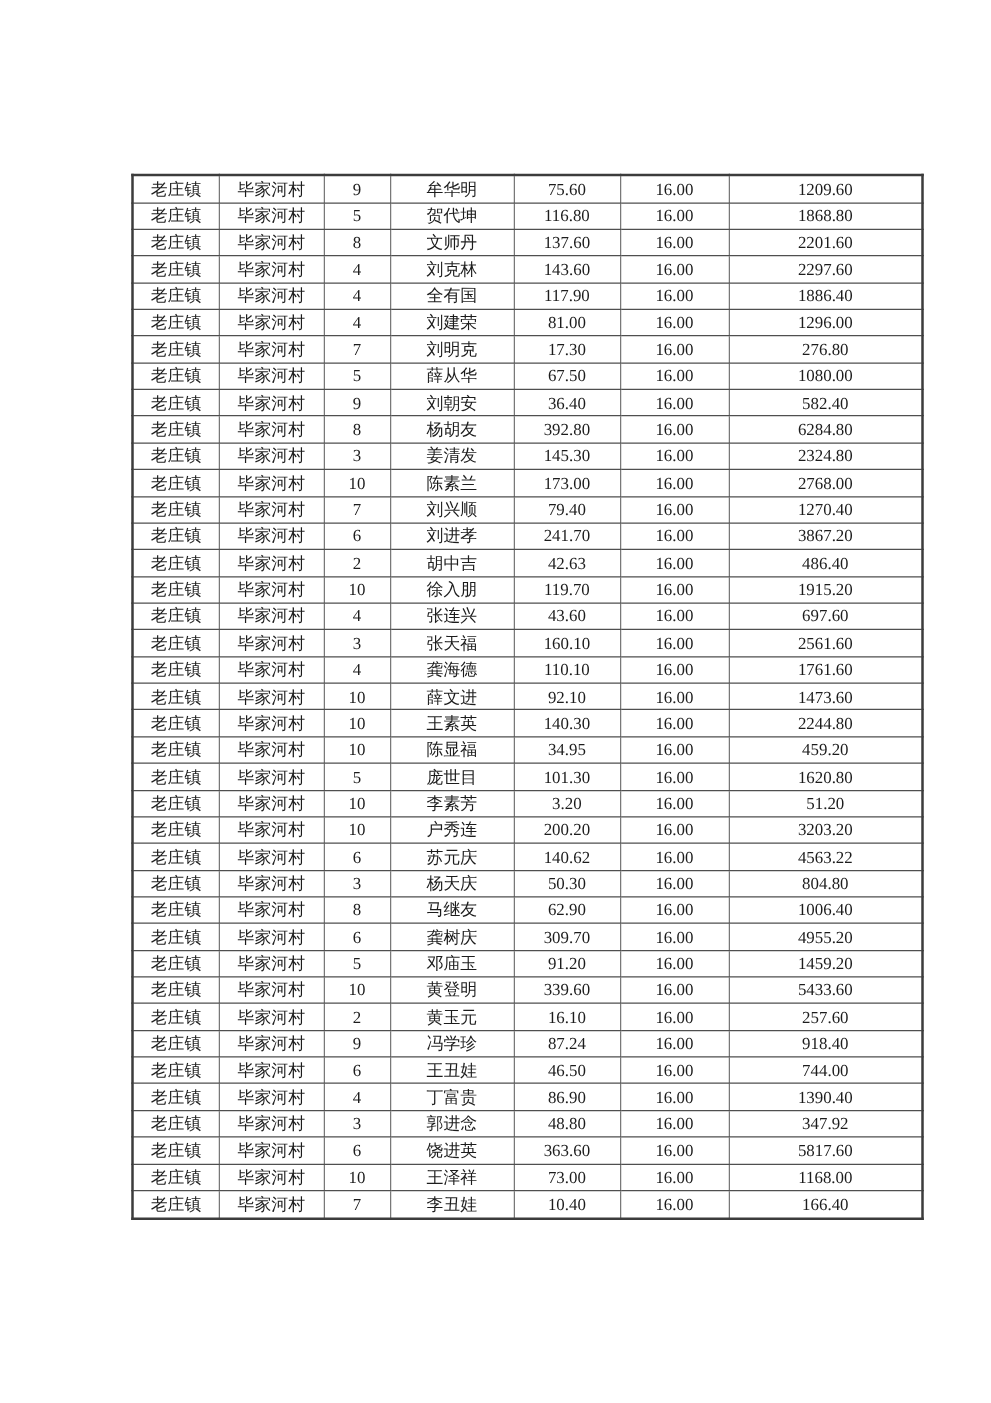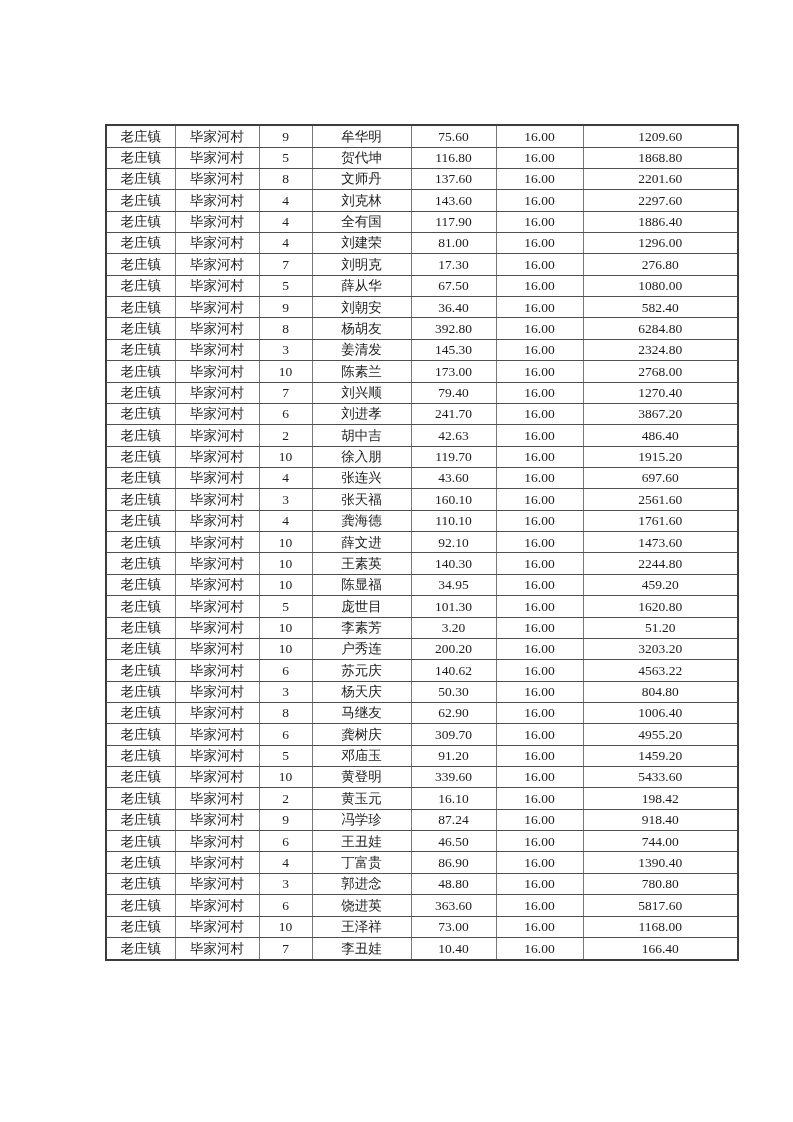--- a/index.html
+++ b/index.html
@@ -11,21 +11,21 @@
     position: relative;
     width: 793px;
     height: 1122px;
     background: #ffffff;
     overflow: hidden;
     font-family: "Liberation Serif", "DejaVu Serif", serif;
   }
   table.data-table {
     position: absolute;
     left: 105px;
-    top: 124px;
+    top: 139px;
     width: 632px;
     height: 837px;
     border-collapse: collapse;
     table-layout: fixed;
     border: 2px solid #3c3c3c;
   }
   table.data-table td {
     border-top: 1px solid #4f4f4f;
     border-bottom: 1px solid #4f4f4f;
     border-left: 1px solid #787878;
@@ -334,21 +334,21 @@
           <td>16.00</td>
           <td>5433.60</td>
         </tr>
         <tr>
           <td>老庄镇</td>
           <td>毕家河村</td>
           <td>2</td>
           <td>黄玉元</td>
           <td>16.10</td>
           <td>16.00</td>
-          <td>198.42</td>
+          <td>257.60</td>
         </tr>
         <tr>
           <td>老庄镇</td>
           <td>毕家河村</td>
           <td>9</td>
           <td>冯学珍</td>
           <td>87.24</td>
           <td>16.00</td>
           <td>918.40</td>
         </tr>
@@ -370,21 +370,21 @@
           <td>16.00</td>
           <td>1390.40</td>
         </tr>
         <tr>
           <td>老庄镇</td>
           <td>毕家河村</td>
           <td>3</td>
           <td>郭进念</td>
           <td>48.80</td>
           <td>16.00</td>
-          <td>780.80</td>
+          <td>347.92</td>
         </tr>
         <tr>
           <td>老庄镇</td>
           <td>毕家河村</td>
           <td>6</td>
           <td>饶进英</td>
           <td>363.60</td>
           <td>16.00</td>
           <td>5817.60</td>
         </tr>

